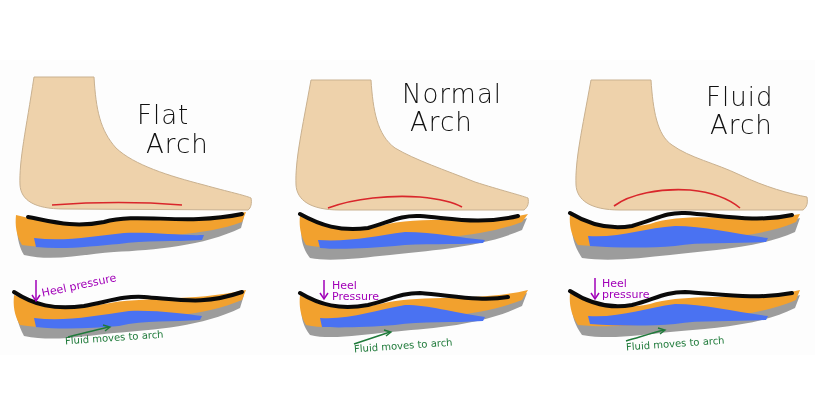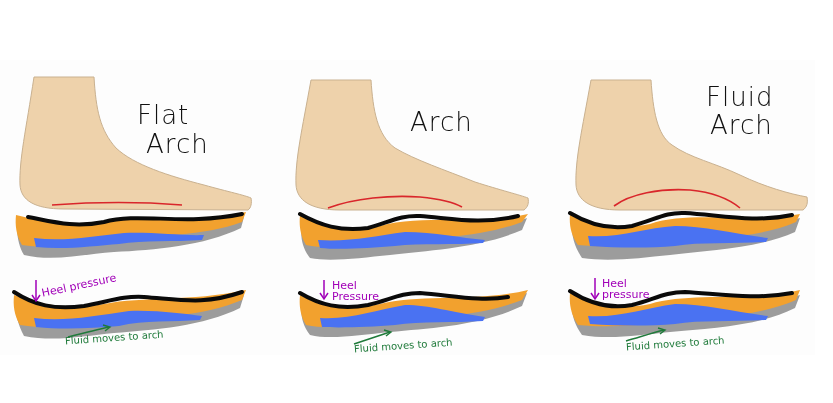--- a/index.html
+++ b/index.html
@@ -71,20 +71,21 @@
     </g>
     <g>
       <line x1="44" y1="280" x2="44" y2="298" stroke="#a100b8" stroke-width="1.5"></line>
       <path d="M40,293 L44,299 L48,293" stroke="#a100b8" stroke-width="1.5" fill="none"></path>
     </g>
     <g>
       <path d="M74,344 C86,340 98,336 110,332" stroke="#1f7a3a" stroke-width="1.4" fill="none"></path>
       <path d="M104,330 L111,332 L106,336" stroke="#1f7a3a" stroke-width="1.4" fill="none"></path>
     </g>
   </svg>
+  <div class="title" style="left:122px;top:80px;">Normal</div>
   <div class="title" style="left:130px;top:108px;">Arch</div>
   <div class="note-p" style="left:52px;top:280px;">Heel</div>
   <div class="note-p" style="left:52px;top:291px;">Pressure</div>
   <div class="note-g" style="left:74px;top:340px;">Fluid moves to arch</div>
 </div>
 
 <div class="panel" style="left:560px;width:273px;">
   <svg width="273" height="403">
     <path d="M31,80 L91,80 C93,110 97,135 112,145 C130,158 155,163 180,175 C205,187 230,194 247,197 C248,203 247,207 243,210 L60,210 C30,210 17,200 16,185 C15,160 22,130 31,80 Z" fill="#eed2ab" stroke="#c9b190" stroke-width="1"></path>
     <path d="M54,206 C70,194 100,188 130,190 C150,192 168,198 180,208" stroke="#d9262b" stroke-width="1.6" fill="none"></path>

